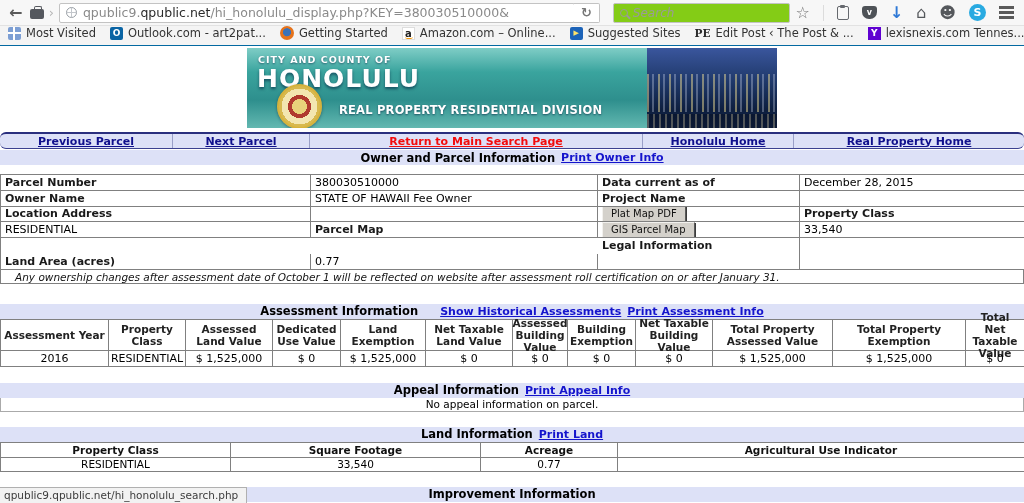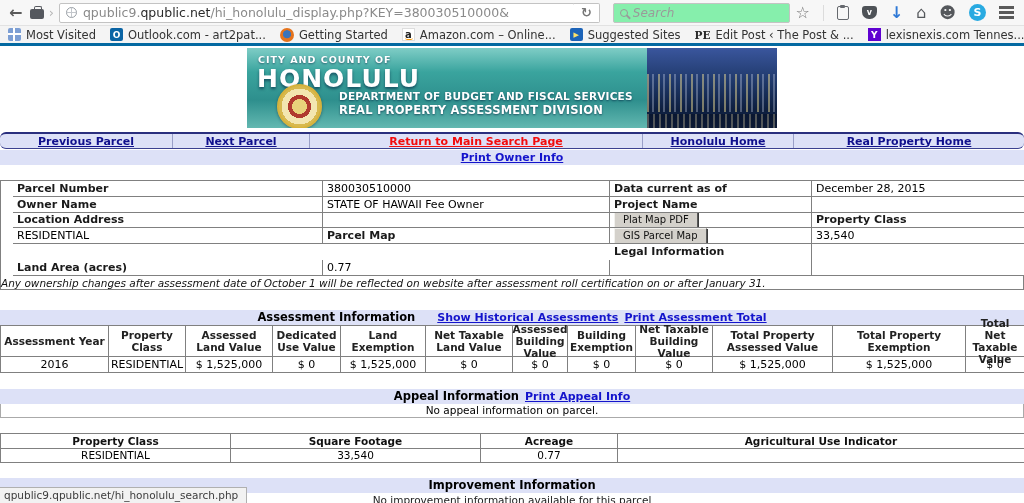--- a/index.html
+++ b/index.html
@@ -19,21 +19,21 @@
   .urlbar { width:542px; height:20px; background:#fff; border:1px solid #c3c3c3; border-radius:2px;
             display:flex; align-items:center; padding:0 6px; gap:6px; }
   .globe { width:11px; height:11px; border:1px solid #9aa0a6; border-radius:50%; flex:none;
            background-image:linear-gradient(#c3c7cc,#c3c7cc),linear-gradient(#c3c7cc,#c3c7cc);
            background-size:100% 1px,1px 100%; background-position:center; background-repeat:no-repeat; }
   .url { font-size:12.5px; color:#8a8a8a; white-space:nowrap; overflow:hidden; }
   .url .dom { color:#2b2b2b; }
   .reloadseg { height:20px; border:1px solid #c3c3c3; border-left:none; border-radius:0 2px 2px 0;
                margin-left:-6px; display:flex; align-items:center; padding:0 7px; background:#fff; }
   .reload { color:#777; font-size:13px; font-weight:bold; }
-  .searchbar { width:186px; height:20px; background:#86efac; border:1px solid #c3c3c3; border-radius:2px;
+  .searchbar { width:186px; height:20px; background:#84cc16; border:1px solid #c3c3c3; border-radius:2px;
                display:flex; align-items:center; padding:0 6px; gap:5px; margin-left:8px; }
   .mag { width:8px; height:8px; border:1.5px solid #9a9a9a; border-radius:50%; position:relative; flex:none; }
   .mag::after { content:""; position:absolute; width:5px; height:1.5px; background:#9a9a9a;
                 transform:rotate(45deg); right:-4px; bottom:-2px; }
   .searchbar input { border:none; outline:none; width:100%; font-size:12px; font-style:italic;
                      color:#444; font-family:"DejaVu Sans", sans-serif; background:transparent; }
   .searchbar input::placeholder { color:#9a9a9a; font-style:italic; }
   .chrome-icons { margin-left:auto; display:flex; align-items:center; gap:13px; padding-right:4px; }
   .star { color:#7a7a7a; font-size:16px; }
   .vsep { width:1px; height:16px; background:#dcdcdc; }
@@ -42,22 +42,22 @@
   .pocket { width:15px; height:13px; background:#4e5257; border-radius:3px 3px 7px 7px; color:#fff;
             font-size:8px; font-weight:bold; display:flex; align-items:center; justify-content:center; }
   .dl { color:#2d78d6; font-size:16px; font-weight:bold; }
   .home { color:#55585c; font-size:16px; }
   .smiley { color:#55585c; font-size:16px; }
   .skype { width:17px; height:17px; background:#29aae1; border-radius:50%; color:#fff; font-weight:bold;
            font-size:11px; display:flex; align-items:center; justify-content:center; }
   .burger { width:15px; height:2.5px; background:#5a5a5a; box-shadow:0 5px 0 #5a5a5a, 0 10px 0 #5a5a5a; margin-bottom:10px; }
 
   
-  .bookmarks { height:20px; background:#f4f4f4; border-bottom:3px solid #0369a1;
-               display:flex; align-items:center; padding:0 8px; gap:14px; }
+  .bookmarks { height:20px; background:#f4f4f4; border-bottom:1px solid #0369a1;
+               display:flex; align-items:flex-start; padding:0 8px; gap:14px; }
   .bm { display:flex; align-items:center; gap:5px; cursor:pointer; }
   .bm-label { font-size:11.5px; color:#333; white-space:nowrap; }
   .fav { flex:none; display:flex; align-items:center; justify-content:center; }
   .fav-mv { width:13px; height:13px; background:#7d9fd4; border-radius:2px;
             background-image:linear-gradient(90deg, transparent 0 5px, #fff 5px 7px, transparent 7px),
                              linear-gradient(180deg, transparent 0 5px, #fff 5px 7px, transparent 7px); }
   .fav-outlook { width:13px; height:13px; background:#0a64a4; border-radius:2px; color:#fff; font-size:9px; font-weight:bold; }
   .fav-ff { width:14px; height:14px; border-radius:50%;
             background:radial-gradient(circle at 50% 45%, #3b73b9 0 36%, #e5731c 42% 100%); }
   .fav-amzn { width:13px; height:13px; background:#fff; border:1px solid #ddd; color:#222;
@@ -99,30 +99,30 @@
   .navcell { display:flex; align-items:center; justify-content:center; border-right:1px solid #9aa0c8; }
   .navcell:last-child { border-right:none; }
   a.navlink { color:var(--navy,#10108c); font-weight:bold; font-size:11px; text-decoration:underline; cursor:pointer; }
   a.navlink.red { color:var(--red,#f20c0c); }
 
   .secbar { height:15px; background:var(--bar,#dde1f7); display:flex; align-items:center; justify-content:center; gap:6px; }
   .sectitle { font-weight:bold; font-size:11.5px; color:#000; }
   a.plink { color:var(--blue,#1414cc); font-weight:bold; font-size:11px; text-decoration:underline; cursor:pointer; }
 
   .owner-grid { display:grid; grid-template-columns:310px 287px 202px 225px; grid-template-rows:repeat(6,15.8px);
-                border-top:1px solid #808080; border-left:1px solid #808080; margin-top:15px;padding-left:12px; }
+                border-top:1px solid #808080; border-left:1px solid #808080; margin-top:9px; }
   .ocell { border-right:1px solid #808080; border-bottom:1px solid #808080; display:flex; align-items:center;
            padding:0 4px; overflow:hidden; white-space:nowrap; }
   .ocell.lbl { font-weight:bold; color:#1a1a1a; }
   .legal-l { grid-column:3; grid-row:5 / 7; align-items:flex-start; padding-top:1px; }
   .legal-v { grid-column:4; grid-row:5 / 7; }
   .winbtn { font-family:"DejaVu Sans", sans-serif; font-size:10px; color:#111; background:#d4d1cb;
             border:1px solid; border-color:#f2f1ee #5a5a5a #5a5a5a #f2f1ee; box-shadow:1px 1px 0 #3c3c3c;
             padding:0 8px; height:16px; line-height:12px; cursor:pointer; }
-  .note { border:1px solid #808080; border-top:none; font-style:italic; font-size:10.5px; padding:1px 0; height:14px;
+  .note { border:1px solid #808080; border-top:none; font-style:italic; font-size:10.5px; padding:1px 14px; height:14px;
           color:#111; }
 
   .gap20 { height:20px; } .gap16 { height:16px; } .gap15 { height:15px; }
 
   .assess-grid { display:grid; grid-template-columns:108px 77px 87px 68px 85px 87px 55px 68px 77px 120px 133px 59px;
                  border-left:1px solid #808080; border-top:1px solid #808080; }
   .acell { border-right:1px solid #808080; border-bottom:1px solid #808080; display:flex; align-items:center;
            justify-content:center; text-align:center; padding:2px 3px; }
   .acell.hdr { height:31px; font-weight:bold; font-size:10.5px; color:#222; line-height:1.15; }
   .acell.val { height:16px; font-size:11px; }
@@ -206,22 +206,21 @@
     </span>
   </div>
 
   <div class="page">
 
     <div class="banner">
       <div class="banner-main">
         <div class="b-city-label">CITY AND COUNTY OF</div>
         <div class="b-city-name">HONOLULU</div>
         <div class="seal"></div>
-        <div class="b-dept">DEPARTMENT OF BUDGET AND FISCAL SERVICES</div>
-        <div class="b-dept2">REAL PROPERTY ASSESSMENT DIVISION</div>
+        <div class="b-dept2">REAL PROPERTY RESIDENTIAL DIVISION</div>
       </div>
       <div class="banner-city"></div>
     </div>
 
     <div class="navrow">
       <div class="navcell">
           <a class="navlink">Previous Parcel</a>
         </div>
       <div class="navcell">
           <a class="navlink">Next Parcel</a>
@@ -231,20 +230,21 @@
         </div>
       <div class="navcell">
           <a class="navlink">Honolulu Home</a>
         </div>
       <div class="navcell">
           <a class="navlink">Real Property Home</a>
         </div>
     </div>
 
     <div class="secbar" style="margin-top:1px;">
+      <span class="sectitle">Owner and Parcel Information</span>
       <a class="plink">Print Owner Info</a>
     </div>
 
     <div class="owner-grid">
       <div class="ocell lbl">Parcel Number</div>
       <div class="ocell">380030510000</div>
       <div class="ocell lbl">Data current as of</div>
       <div class="ocell">December 28, 2015</div>
 
       <div class="ocell lbl">Owner Name</div>
@@ -274,21 +274,21 @@
     </div>
 
     <div class="note">Any ownership changes after assessment date of October 1 will be reflected on website after assessment roll certification on or after January 31.</div>
 
     <div class="gap20"></div>
 
     <div class="secbar">
       <span class="sectitle">Assessment Information</span>
       <span style="width:10px;"></span>
       <a class="plink">Show Historical Assessments</a>
-      <a class="plink">Print Assessment Total</a>
+      <a class="plink">Print Assessment Info</a>
     </div>
 
     <div class="assess-grid">
       <div class="acell hdr">Assessment Year</div>
       <div class="acell hdr">Property Class</div>
       <div class="acell hdr">Assessed Land Value</div>
       <div class="acell hdr">Dedicated Use Value</div>
       <div class="acell hdr">Land Exemption</div>
       <div class="acell hdr">Net Taxable Land Value</div>
       <div class="acell hdr">Assessed Building Value</div>
@@ -315,20 +315,24 @@
     <div class="gap16"></div>
 
     <div class="secbar">
       <span class="sectitle">Appeal Information</span>
       <a class="plink">Print Appeal Info</a>
     </div>
     <div class="bodyrow">No appeal information on parcel.</div>
 
     <div class="gap15"></div>
 
+    <div class="secbar">
+      <span class="sectitle">Land Information</span>
+      <a class="plink">Print Land</a>
+    </div>
     <div class="land-grid">
       <div class="lcell hdr">Property Class</div>
       <div class="lcell hdr">Square Footage</div>
       <div class="lcell hdr">Acreage</div>
       <div class="lcell hdr">Agricultural Use Indicator</div>
       <div class="lcell val">RESIDENTIAL</div>
       <div class="lcell val">33,540</div>
       <div class="lcell val">0.77</div>
       <div class="lcell val"></div>
     </div>

